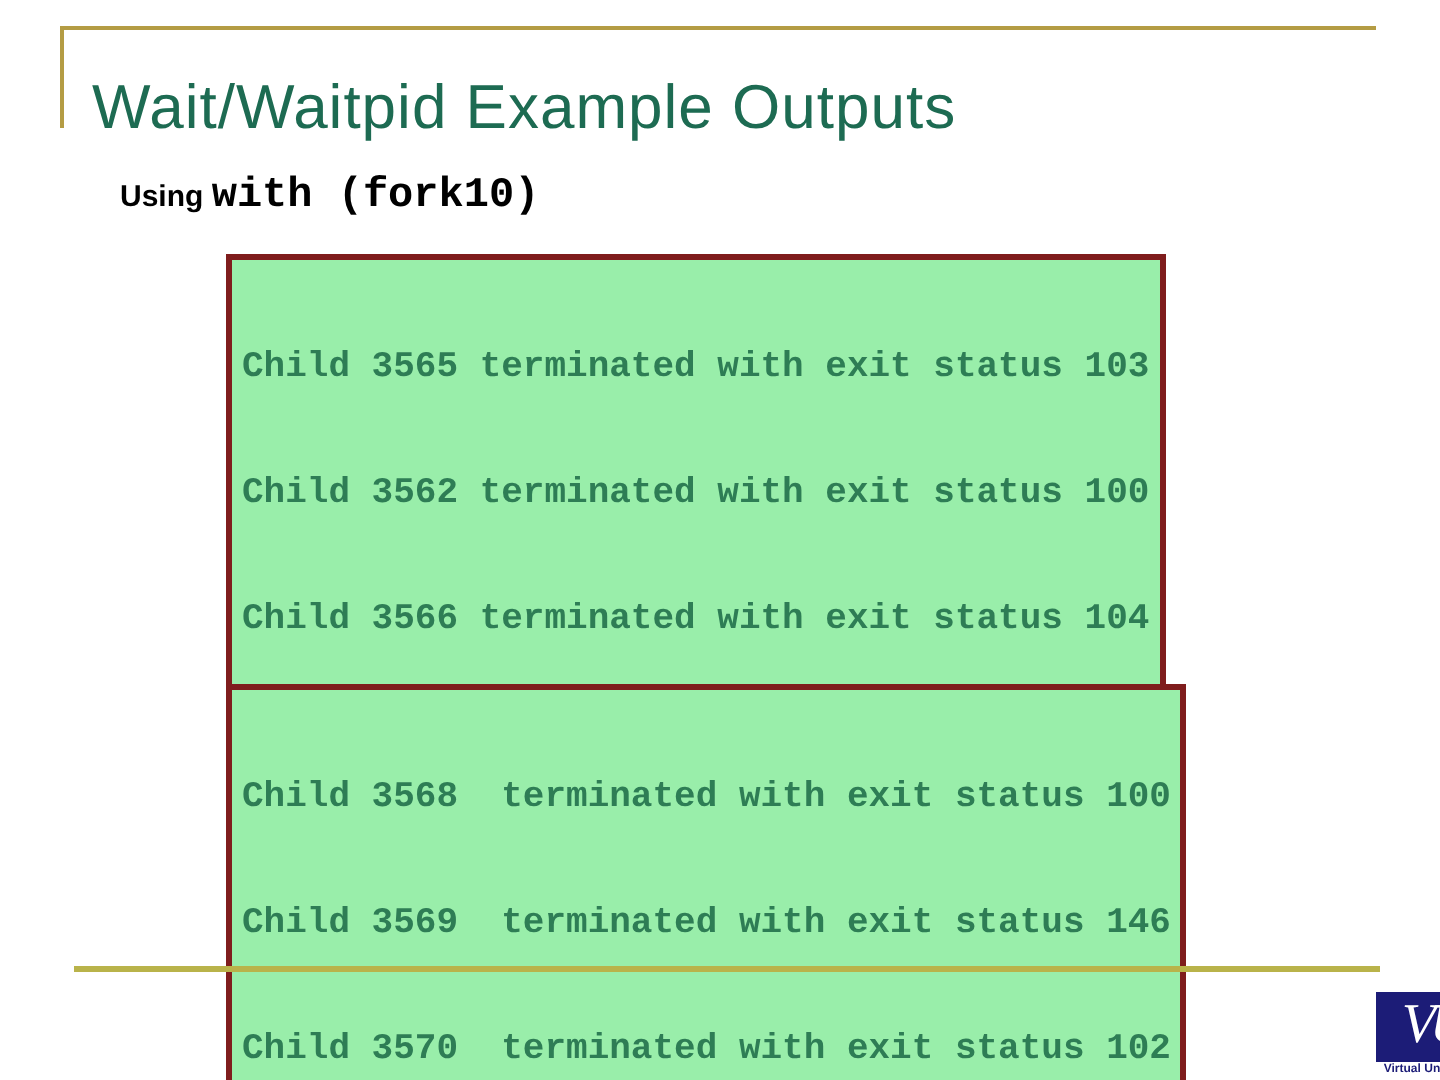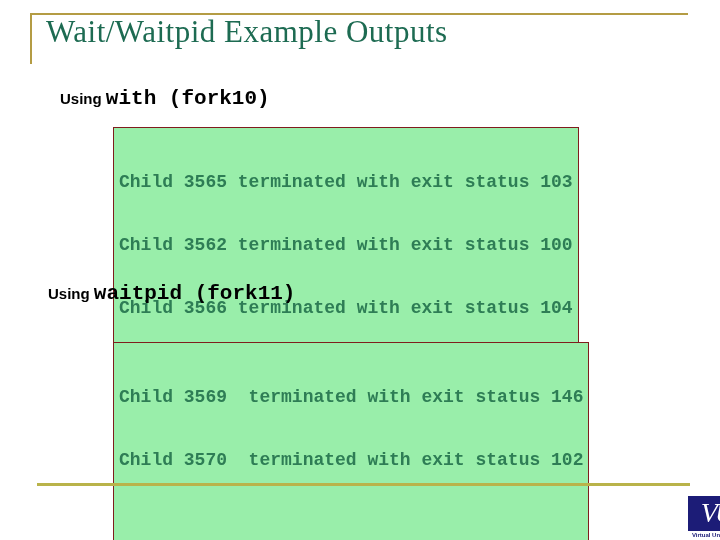--- a/index.html
+++ b/index.html
@@ -13,36 +13,36 @@
   }
   .top-rule {
     position: absolute; left: 30px; top: 13px;
     width: 658px; height: 2px; background: #b49c44;
   }
   .left-rule {
     position: absolute; left: 30px; top: 13px;
     width: 2px; height: 51px; background: #b49c44;
   }
   .title {
-    position: absolute; left: 46px; top: 14px; margin: 0;
-    font-family: Liberation Serif, serif;
+    position: absolute; left: 46px; top: 36px; margin: 0;
+    font-family: Liberation Sans, sans-serif;
     font-weight: normal; font-size: 31px; color: #1d6b52;
     letter-spacing: 0.5px; white-space: nowrap;
   }
   .heading {
     position: absolute; font-weight: bold; color: #000000; white-space: nowrap;
   }
   .heading .h-sans { font-family: "Liberation Sans", sans-serif; font-size: 15px; }
   .heading .h-mono { font-family: "Liberation Mono", "DejaVu Sans Mono", monospace; font-size: 21px; }
   .h1pos { left: 60px; top: 87px; }
   .h2pos { left: 48px; top: 282px; }
   .code-box {
     position: absolute;
     background: #99eeaa;
-    border: 1px solid #7f1d1d;
+    border: 3px solid #7f1d1d;
     padding: 2px 5px;
     font-family: "Liberation Mono", "DejaVu Sans Mono", monospace;
     font-size: 18px; font-weight: bold;
     color: #2e7d55;
     line-height: 21px;
     white-space: pre;
   }
   .box1 { left: 113px; top: 127px; }
   .box2 { left: 113px; top: 342px; }
   .bottom-rule {
@@ -76,25 +76,23 @@
   <div class="heading h1pos">
     <span class="h-sans">Using </span><span class="h-mono">with (fork10)</span>
   </div>
 
   <div class="code-box box1">
     <div class="code-line">Child 3565 terminated with exit status 103</div>
     <div class="code-line">Child 3562 terminated with exit status 100</div>
     <div class="code-line">Child 3566 terminated with exit status 104</div>
   </div>
 
-  <div class="heading h2pos">
-    <span class="h-sans">Using </span><span class="h-mono">waitpid (fork11)</span>
-  </div>
 
   <div class="code-box box2">
+    <div class="code-line">Child 3568  terminated with exit status 100</div>
     <div class="code-line">Child 3569  terminated with exit status 146</div>
     <div class="code-line">Child 3570  terminated with exit status 102</div>
     
     
   </div>
 
   <div class="bottom-rule"></div>
 
   <div class="logo">
     <div class="vu-box">VU</div>

